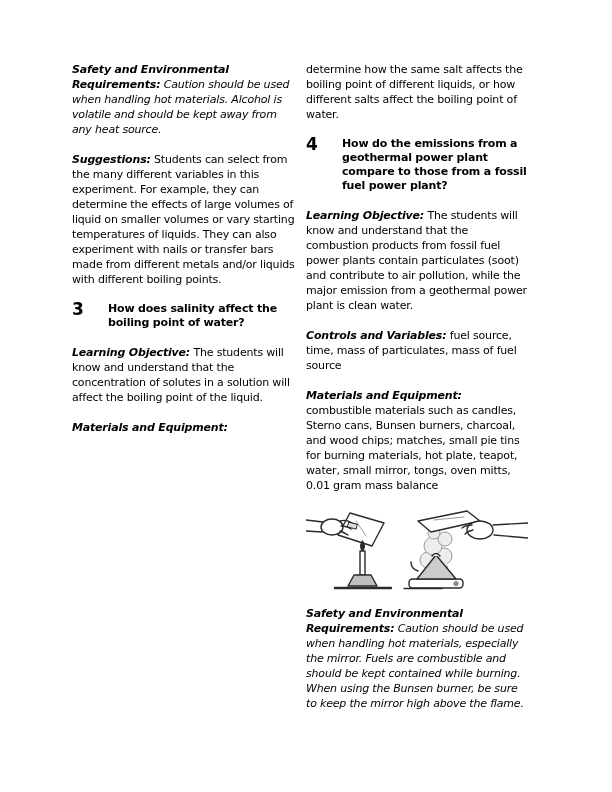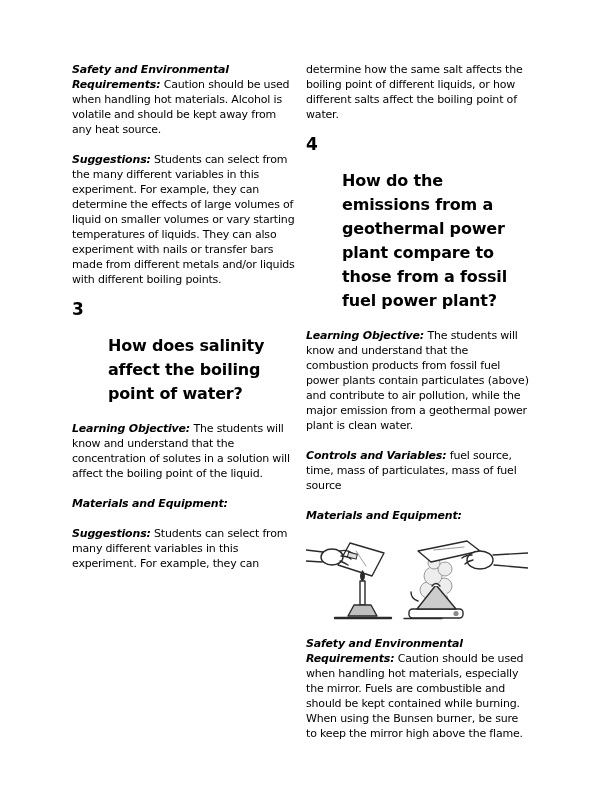--- a/index.html
+++ b/index.html
@@ -10,29 +10,29 @@
     font-family:"DejaVu Sans","Liberation Sans",sans-serif;
     font-size:11px;line-height:15px;letter-spacing:-0.18px;
     color:#000;
     overflow:hidden;
   }
   .col{position:absolute;top:62px;width:224px;}
   .col-left{left:72px;}
   .col-right{left:306px;}
   .para{margin:0 0 15px 0;}
   .para b, .para strong{font-weight:bold;font-style:italic;}
-  .i{}
+  .i{font-style:italic;}
   .qheading{display:flex;margin:0 0 15px 0;}
   .qnum{
     flex:0 0 36px;
     font-weight:bold;font-size:17px;line-height:15px;
   }
   .qtitle{
     flex:1;
-    font-weight:bold;font-size:16px;line-height:24px;margin-top:32px;
+    font-weight:bold;font-size:11px;line-height:14px;
   }
   .figure{margin:2px 0 6px 0;width:222px;height:92px;}
   .figure svg{display:block;}
 </style>
 </head>
 <body>
 
 <div class="page">
 
   <div class="col col-left">
@@ -45,38 +45,37 @@
       <span class="qnum">3</span>
       <span class="qtitle">How does salinity affect the boiling point of water?</span>
     </div>
 
     <p class="para"><strong>Learning Objective:</strong><span> The students will know and understand that the concentration of solutes in a solution will affect the boiling point of the liquid.</span></p>
 
 
     <p class="para"><strong>Materials and Equipment:</strong><br></p>
 
 
-    <p class="para"><strong>Suggestions:</strong><span> Students can select from many different variables in this experiment.  For example, they can</span></p>
 
   </div>
 
   <div class="col col-right">
 
     <p class="para"><span>determine how the same salt affects the boiling point of different liquids, or how different salts affect the boiling point of water.</span></p>
 
     <div class="qheading">
       <span class="qnum">4</span>
       <span class="qtitle">How do the emissions from a geothermal power plant compare to those from a fossil fuel power plant?</span>
     </div>
 
-    <p class="para"><strong>Learning Objective:</strong><span> The students will know and understand that the combustion products from fossil fuel power plants contain particulates (above) and contribute to air pollution, while the major emission from a geothermal power plant is clean water.</span></p>
+    <p class="para"><strong>Learning Objective:</strong><span> The students will know and understand that the combustion products from fossil fuel power plants contain particulates (soot) and contribute to air pollution, while the major emission from a geothermal power plant is clean water.</span></p>
 
     <p class="para"><strong>Controls and Variables:</strong><span> fuel source, time, mass of particulates, mass of fuel source</span></p>
 
-    <p class="para"><strong>Materials and Equipment:</strong><br></p>
+    <p class="para"><strong>Materials and Equipment:</strong><br><span>combustible materials such as candles, Sterno cans, Bunsen burners, charcoal, and wood chips; matches, small pie tins for burning materials, hot plate, teapot, water, small mirror, tongs, oven mitts, 0.01 gram mass balance</span></p>
 
     <div class="figure">
       <svg width="222" height="92" viewBox="0 0 222 92" xmlns="http://www.w3.org/2000/svg">
 
         <g stroke="#2a2a2a" stroke-width="1.4" fill="none" stroke-linecap="round" stroke-linejoin="round">
           <polygon points="44,5 78,15 66,38 32,27" fill="#ffffff"></polygon>
           <line x1="50" y1="13" x2="60" y2="28" stroke="#9a9a9a" stroke-width="1"></line>
           <path d="M0,12 L17,14"></path>
           <path d="M0,23 L16,24"></path>
           <ellipse cx="26" cy="19" rx="11" ry="8" fill="#ffffff"></ellipse>

